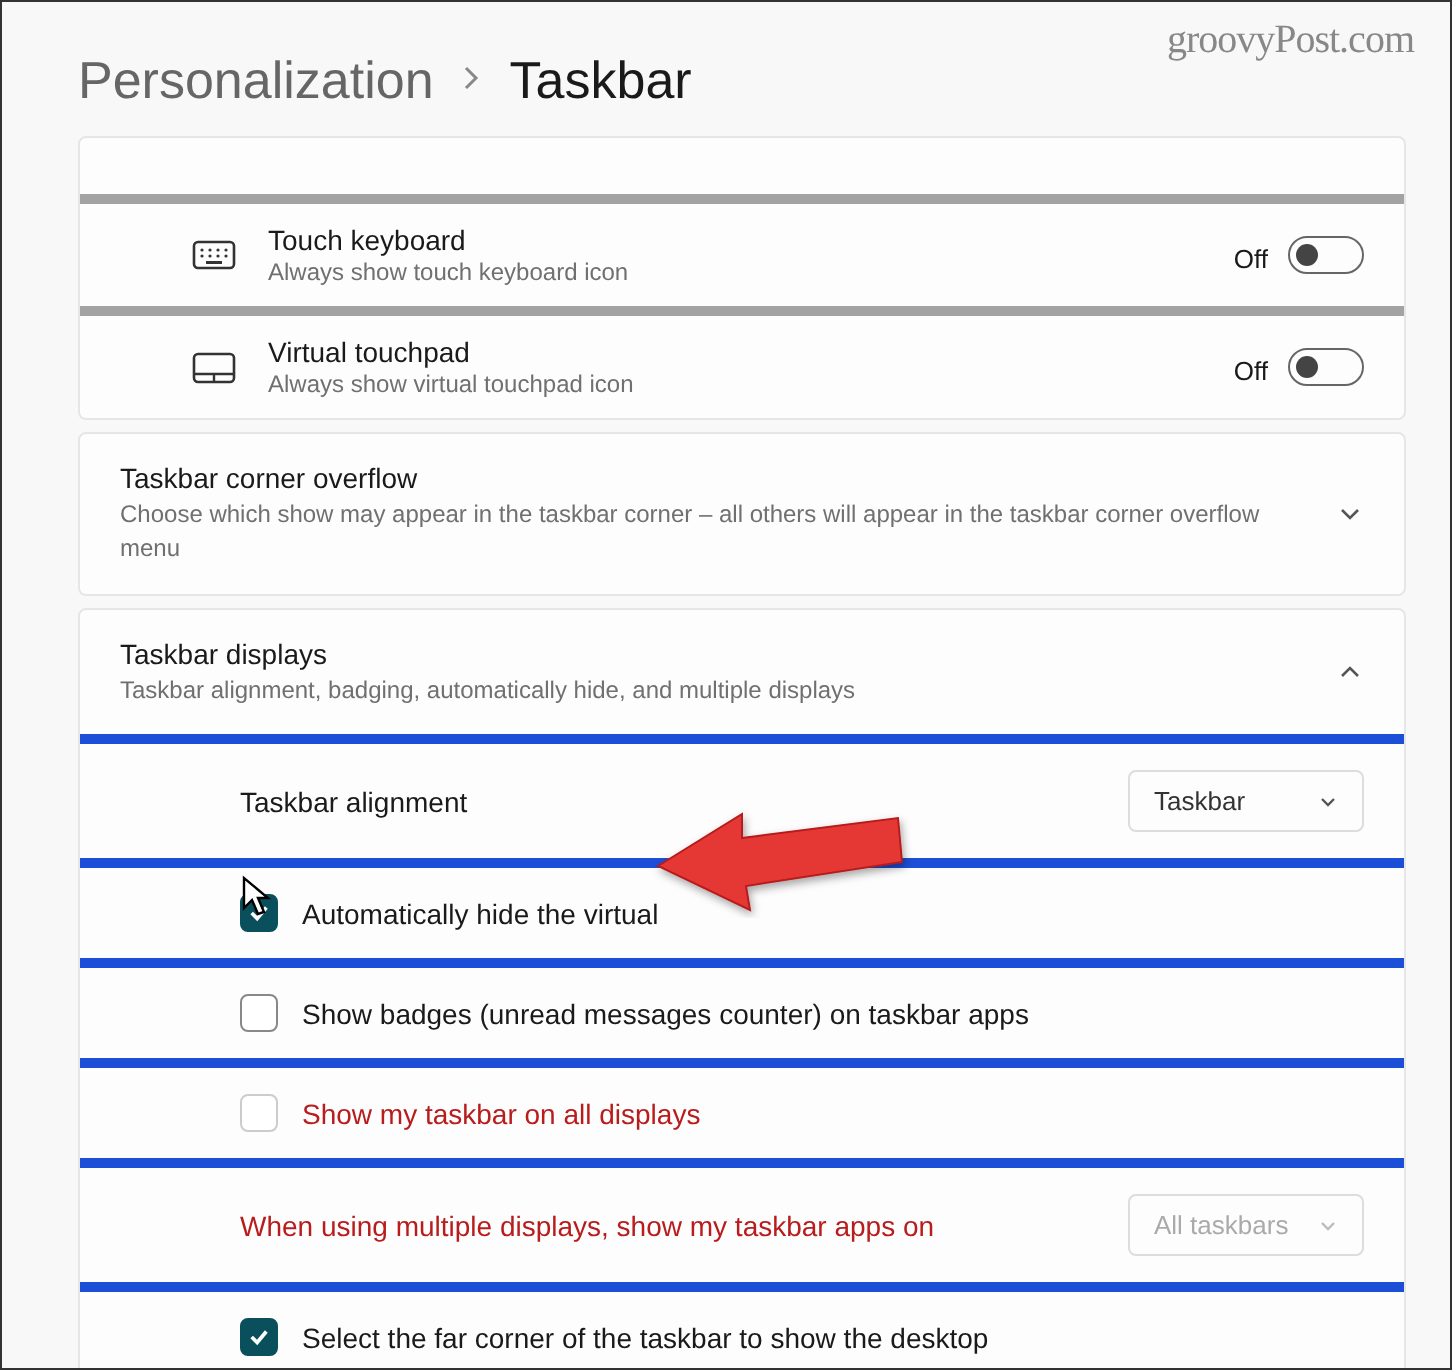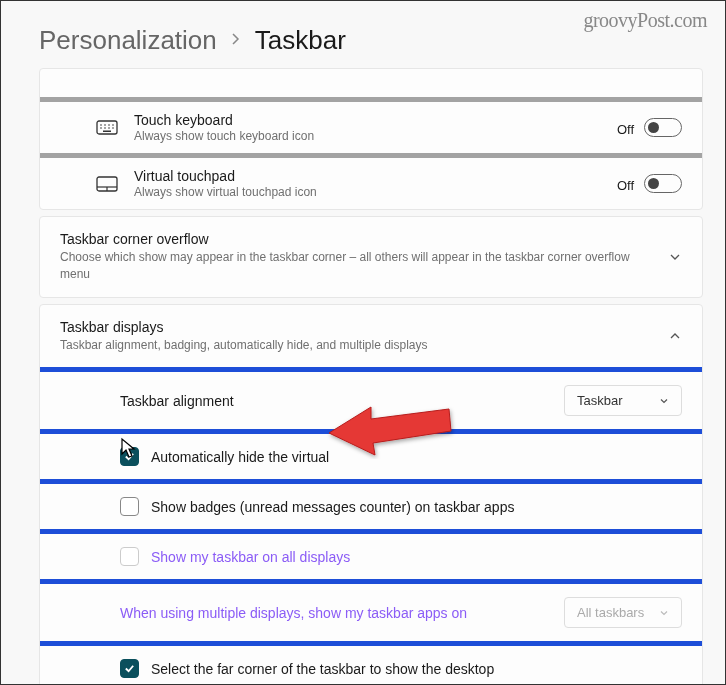--- a/index.html
+++ b/index.html
@@ -141,21 +141,21 @@
       position: relative;
     }
     .behavior-row.with-dropdown {
       justify-content: space-between;
     }
     .behavior-label {
       font-size: 14px;
       color: #1a1a1a;
     }
     .behavior-label.disabled {
-      color: #8b5cf6;
+      color: #b91c1c;
     }
     .dropdown {
       border: 1px solid #ddd;
       border-radius: 4px;
       background: #fdfdfd;
       padding: 7px 12px;
       min-width: 118px;
       display: flex;
       align-items: center;
       justify-content: space-between;

